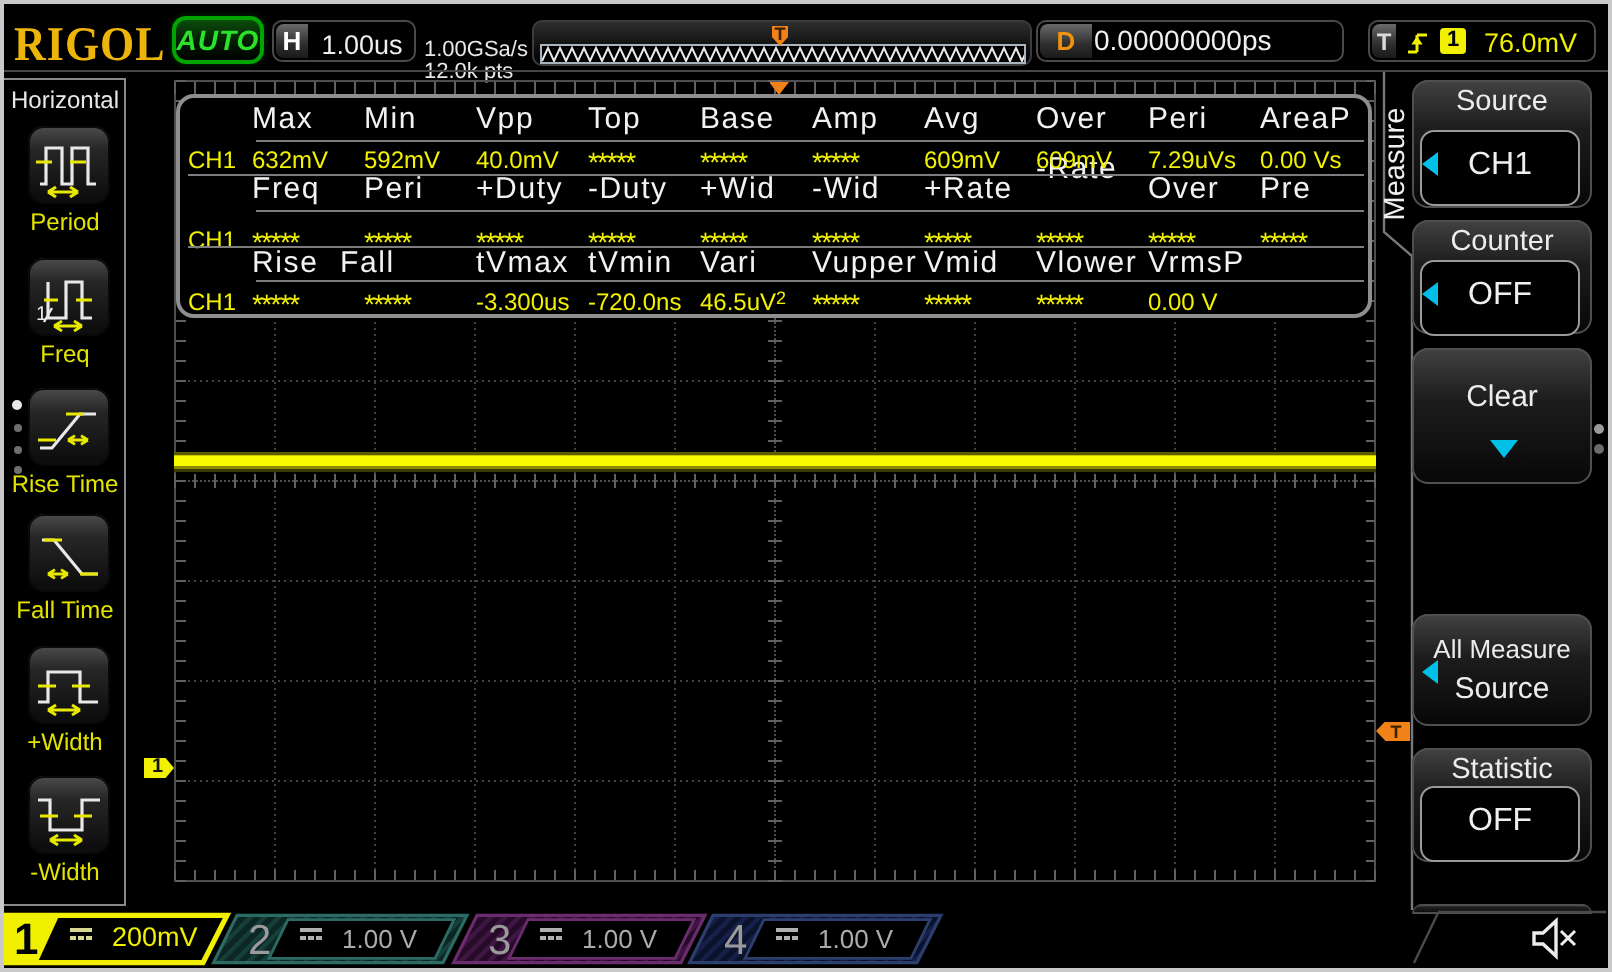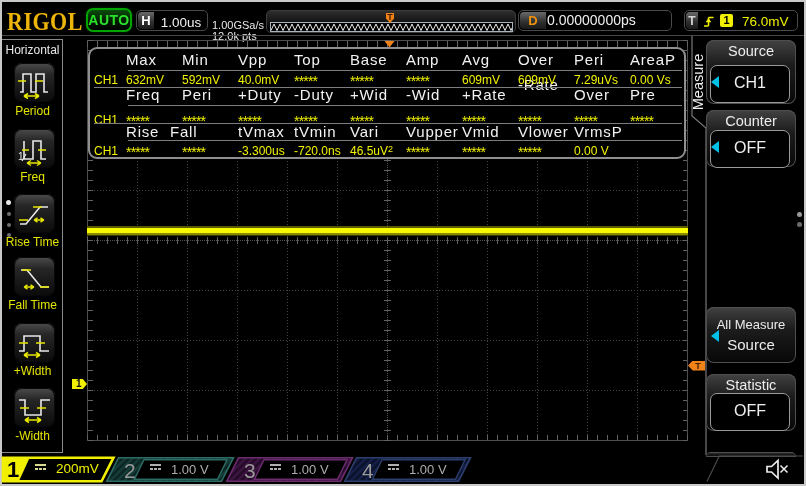--- a/index.html
+++ b/index.html
@@ -9,21 +9,21 @@
          border:2px solid #c9c9c9;background:#000;}
   
   #logo{position:absolute;left:7px;top:8px;color:#edb50a;
         font-family:"Liberation Serif",serif;font-weight:bold;
         font-size:22px;letter-spacing:0.5px;transform:scaleY(1.1);transform-origin:top;}
   #auto{position:absolute;left:86px;top:8px;width:42px;height:20px;
         border:2px solid #00a500;border-radius:7px;
         background:linear-gradient(180deg,#0b4d0b,#021c02 55%,#000);
         color:#2be22b;font-weight:bold;font-size:14px;text-align:center;
         line-height:20px;letter-spacing:0.5px;
-        box-shadow:0 0 3px #030;}
+        box-shadow:0 0 3px #030;font-style:italic;}
   .tbox{position:absolute;top:10px;height:19px;border:1px solid #4a4a4a;
         border-radius:5px;background:#000;}
   .tkey{position:absolute;left:1px;top:1px;bottom:1px;width:16px;
         border-radius:4px 0 0 4px;
         background:linear-gradient(180deg,#6a6a6a,#2e2e2e 60%,#1a1a1a);
         color:#fff;font-weight:bold;font-size:13px;text-align:center;
         line-height:18px;}
   #hbox{left:136px;width:70px;}
   #hval{position:absolute;left:18px;top:0;right:0;text-align:center;
         color:#efefef;font-size:13.5px;line-height:23px;}
@@ -298,20 +298,24 @@
     <div class="mgroup" style="top:4px;height:64px">
       <div class="mlabel" style="top:3px">Source</div>
       <div class="mval" style="top:25px;line-height:34px">CH1</div>
       <div class="carrow" style="left:5px;top:36px"></div>
     </div>
     <div class="mgroup" style="top:74px;height:57px">
       <div class="mlabel" style="top:3px">Counter</div>
       <div class="mval" style="top:20px;line-height:34px">OFF</div>
       <div class="carrow" style="left:5px;top:31px"></div>
     </div>
+    <div class="mgroup" style="top:138px;height:68px">
+      <div class="mlabel" style="top:16px;font-size:15px">Clear</div>
+      <div style="position:absolute;left:39px;top:46px;width:0;height:0;border-left:7px solid transparent;border-right:7px solid transparent;border-top:9px solid #00c0e8"></div>
+    </div>
     <div class="mgroup" style="top:271px;height:56px">
       <div class="mlabel" style="top:10px;font-size:13px">All Measure</div>
       <div class="mlabel" style="top:29px;font-size:15px">Source</div>
       <div class="carrow" style="left:5px;top:23px"></div>
     </div>
     <div class="mgroup" style="top:338px;height:57px">
       <div class="mlabel" style="top:3px">Statistic</div>
       <div class="mval" style="top:19px;line-height:34px">OFF</div>
     </div>
     <div class="mgroup" style="top:416px;height:5px;border-radius:8px 8px 0 0"></div>

